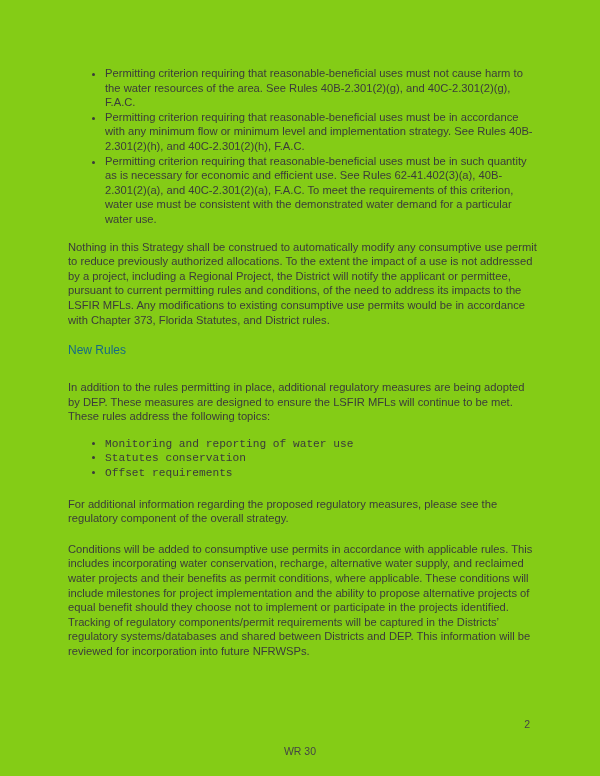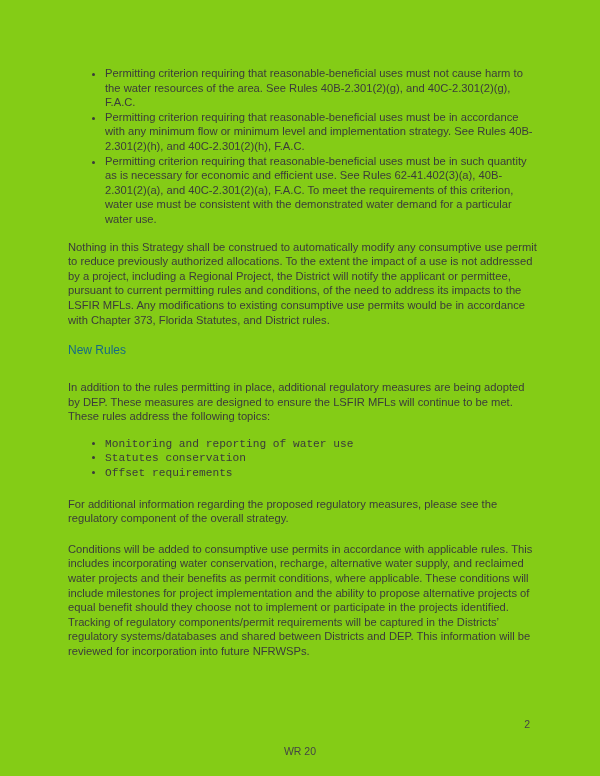--- a/index.html
+++ b/index.html
@@ -100,14 +100,14 @@
     </ul>
 
     <p class="para outro">For additional information regarding the proposed regulatory measures, please see the regulatory component of the overall strategy.</p>
 
 
     <p class="para last">Conditions will be added to consumptive use permits in accordance with applicable rules. This includes incorporating water conservation, recharge, alternative water supply, and reclaimed water projects and their benefits as permit conditions, where applicable. These conditions will include milestones for project implementation and the ability to propose alternative projects of equal benefit should they choose not to implement or participate in the projects identified. Tracking of regulatory components/permit requirements will be captured in the Districts’ regulatory systems/databases and shared between Districts and DEP. This information will be reviewed for incorporation into future NFRWSPs.</p>
 
   </div>
 
   <div class="page-number">2</div>
-  <div class="doc-code">WR 20</div>
+  <div class="doc-code">WR 30</div>
 </div>
 
 </body></html>

